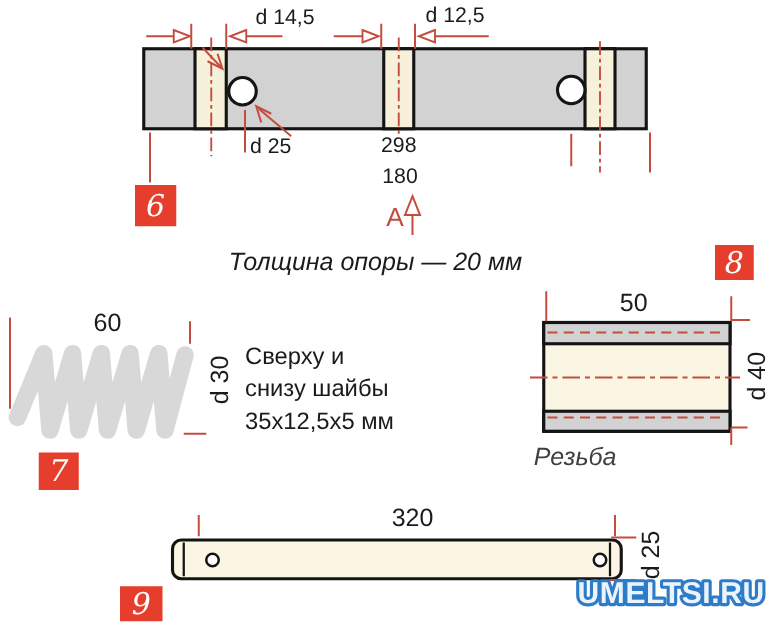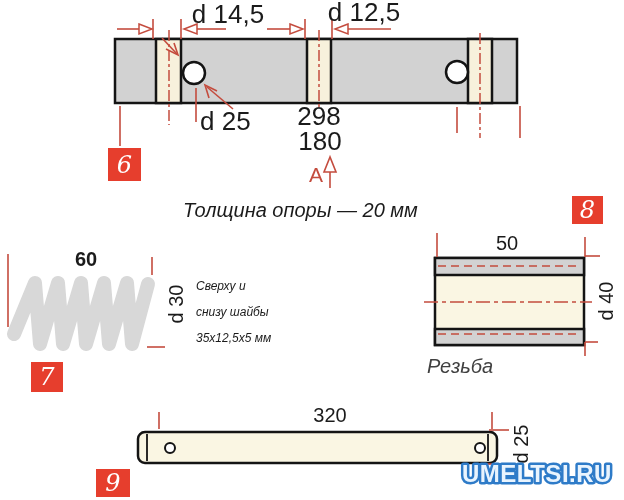--- a/index.html
+++ b/index.html
@@ -4,22 +4,22 @@
 <style>
   html,body{margin:0;padding:0;background:#fff;}
   .canvas{position:relative;width:624px;height:500px;background:#ffffff;overflow:hidden;
           font-family:"Liberation Sans",sans-serif;}
   .canvas svg.draw{position:absolute;left:0;top:0;}
   .lbl{position:absolute;font-size:20px;color:#1b1b1b;white-space:nowrap;line-height:1;}
   .ctr{transform:translate(-50%,-50%);}
   .rot{transform:translate(-50%,-50%) rotate(-90deg);}
   .it{font-style:italic;}
   .red{color:#c44c3e;}
-  .dimsmall{font-size:26px;}
-  .note-block{position:absolute;font-size:12px;font-style:italic;color:#1b1b1b;line-height:26px;white-space:nowrap;}
+  .dimsmall{font-size:17px;}
+  .note-block{position:absolute;font-size:19px;color:#1b1b1b;line-height:26px;white-space:nowrap;}
   .note-block2{position:absolute;font-size:20px;font-style:italic;color:#404040;line-height:29px;white-space:nowrap;}
   .badge{position:absolute;background:#e63e2d;color:#fff;display:flex;align-items:center;justify-content:center;
          font-family:"DejaVu Serif",serif;font-style:italic;font-size:24px;}
   .watermark-svg{position:absolute;left:0;top:0;}
 </style>
 </head>
 <body>
 
 <div class="canvas">
 
@@ -102,21 +102,21 @@
 
   <div class="lbl ctr dimsmall" style="left:228px;top:14px;">d 14,5</div>
   <div class="lbl ctr dimsmall" style="left:364px;top:12px;">d 12,5</div>
   <div class="lbl dimsmall" style="left:200px;top:108px;">d 25</div>
   <div class="lbl ctr dimsmall" style="left:319px;top:116px;">298</div>
   <div class="lbl ctr dimsmall" style="left:320px;top:141px;">180</div>
   <div class="lbl ctr red" style="left:316px;top:174px;font-size:21px;">A</div>
   <div class="lbl it" style="left:183px;top:200px;">Толщина опоры — 20 мм</div>
   <div class="badge" style="left:108px;top:148px;width:33px;height:33px;">6</div>
 
-  <div class="lbl ctr" style="left:86px;top:259px;font-weight:bold;">60</div>
+  <div class="lbl ctr" style="left:86px;top:259px;">60</div>
   <div class="lbl rot" style="left:176px;top:304px;">d 30</div>
   <div class="note-block" style="left:196px;top:273px;">
     <div>Сверху и</div>
     <div>снизу шайбы</div>
     <div>35х12,5х5 мм</div>
   </div>
   <div class="badge" style="left:31px;top:362px;width:32px;height:30px;">7</div>
 
   <div class="lbl ctr" style="left:507px;top:243px;">50</div>
   <div class="lbl rot" style="left:606px;top:301px;">d 40</div>

